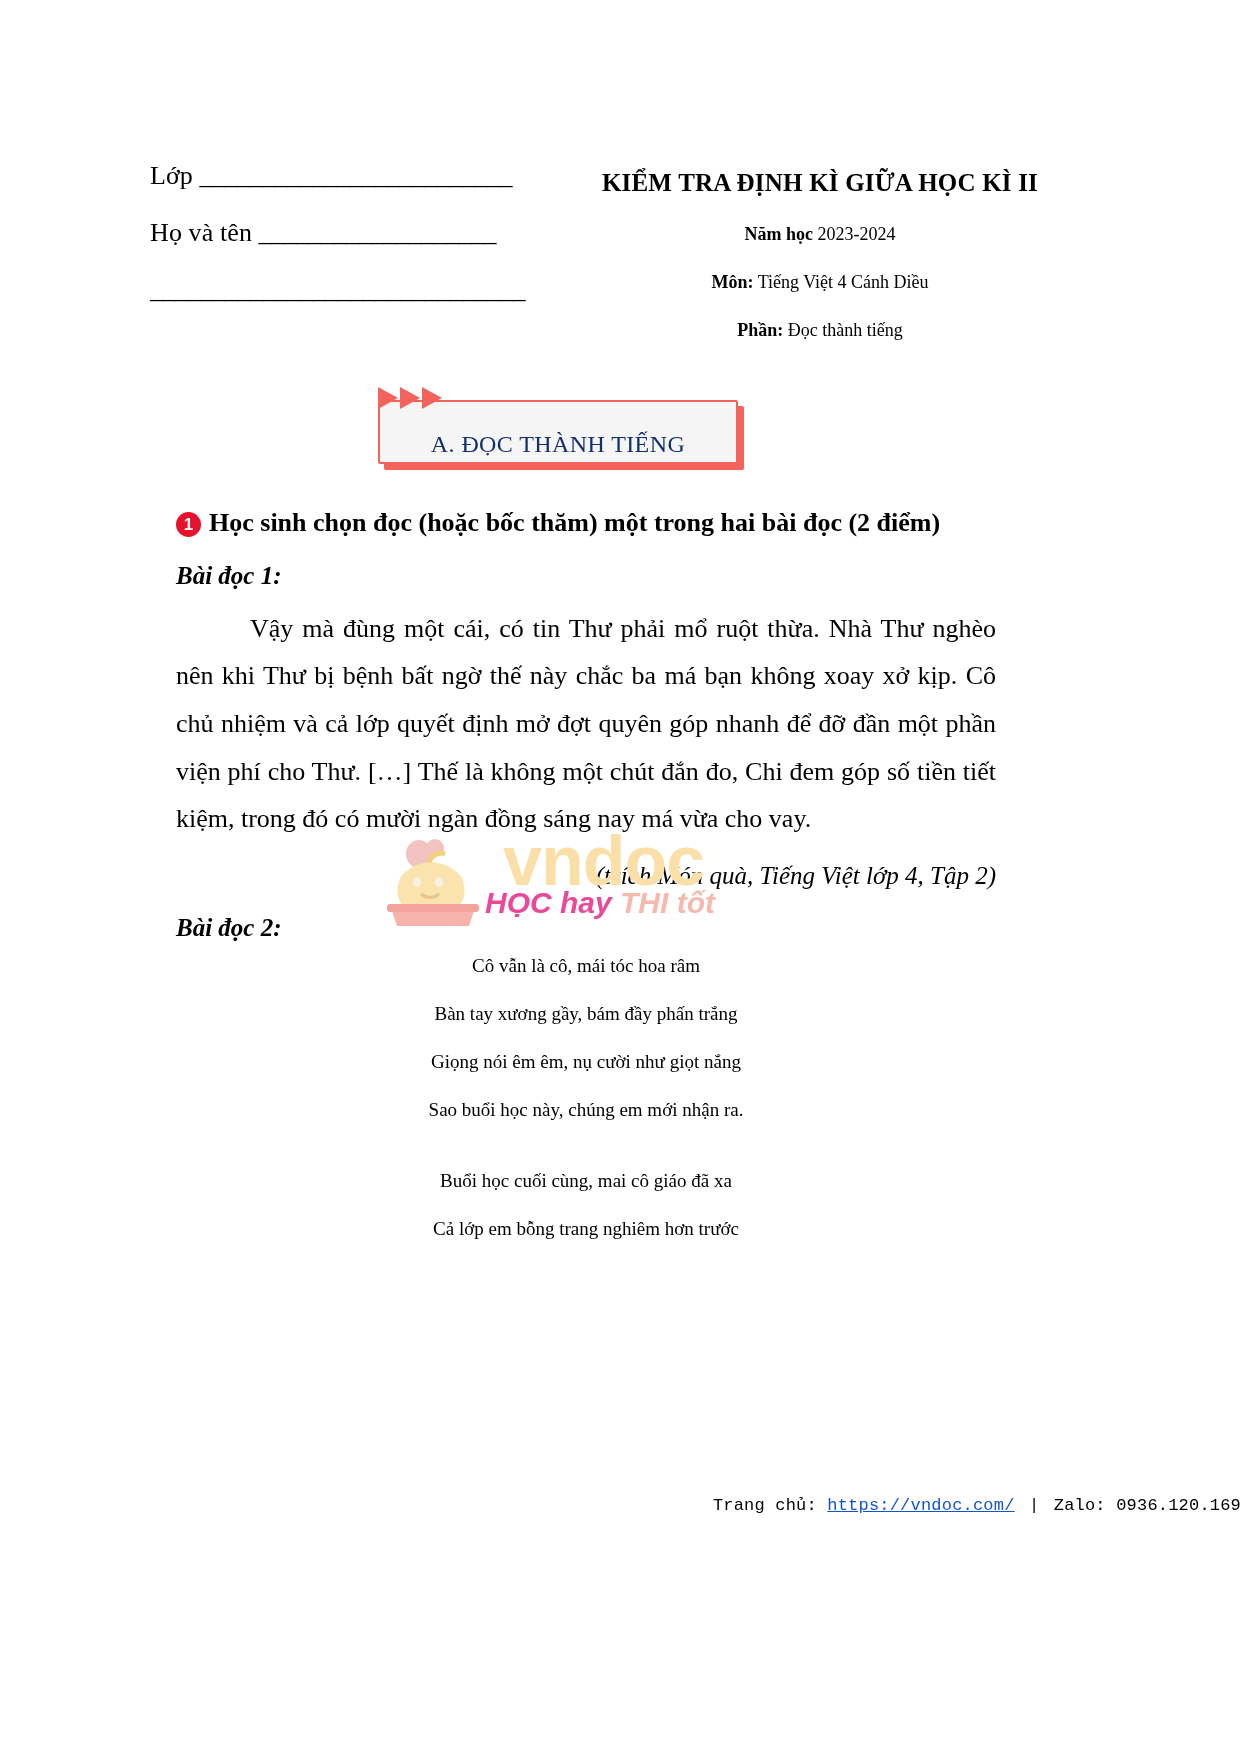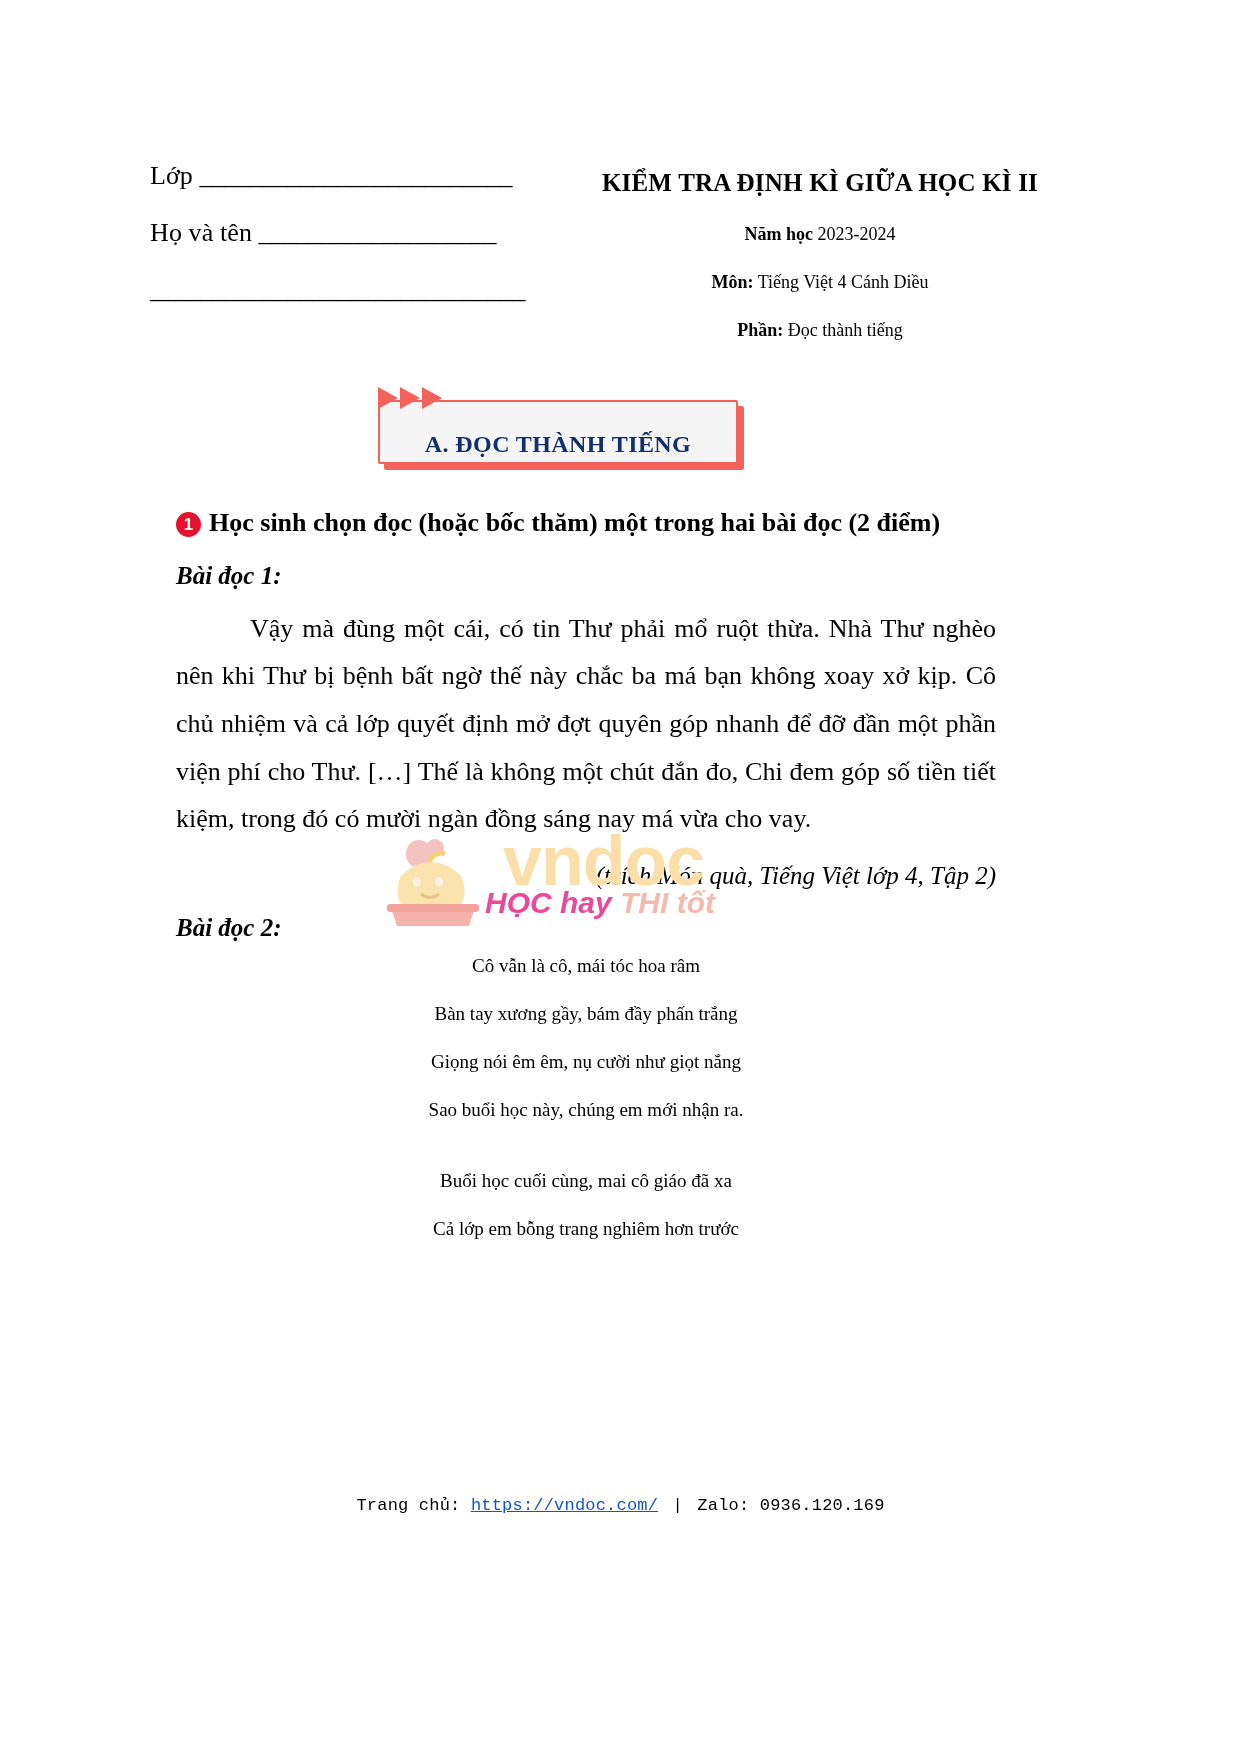--- a/index.html
+++ b/index.html
@@ -102,21 +102,21 @@
     background: #f5f5f5;
     border: 2px solid #f4625c;
     border-radius: 2px;
     display: flex;
     align-items: center;
     justify-content: center;
     z-index: 2;
   }
   .banner-text {
     font-size: 24px;
-    font-weight: bold;
+    font-weight: normal;
     color: #12306b;
     letter-spacing: 0.4px;
     margin-top: 24px;
   }
 
   
   .content {
     position: absolute;
     top: 500px;
     left: 144px;
@@ -220,21 +220,21 @@
     width: 96px;
     height: 100px;
   }
 
   
   .footer {
     position: absolute;
     top: 1496px;
     left: 0;
     width: 100%;
-    text-align: center;
+    text-align: right;
     font-family: "Liberation Mono", "DejaVu Sans Mono", monospace;
     font-size: 17px;
     letter-spacing: 0.2px;
     color: #000000;
   }
   .footer a, .footer .link {
     color: #1155cc;
     text-decoration: underline;
   }
   .footer .sep { padding: 0 4px; }

